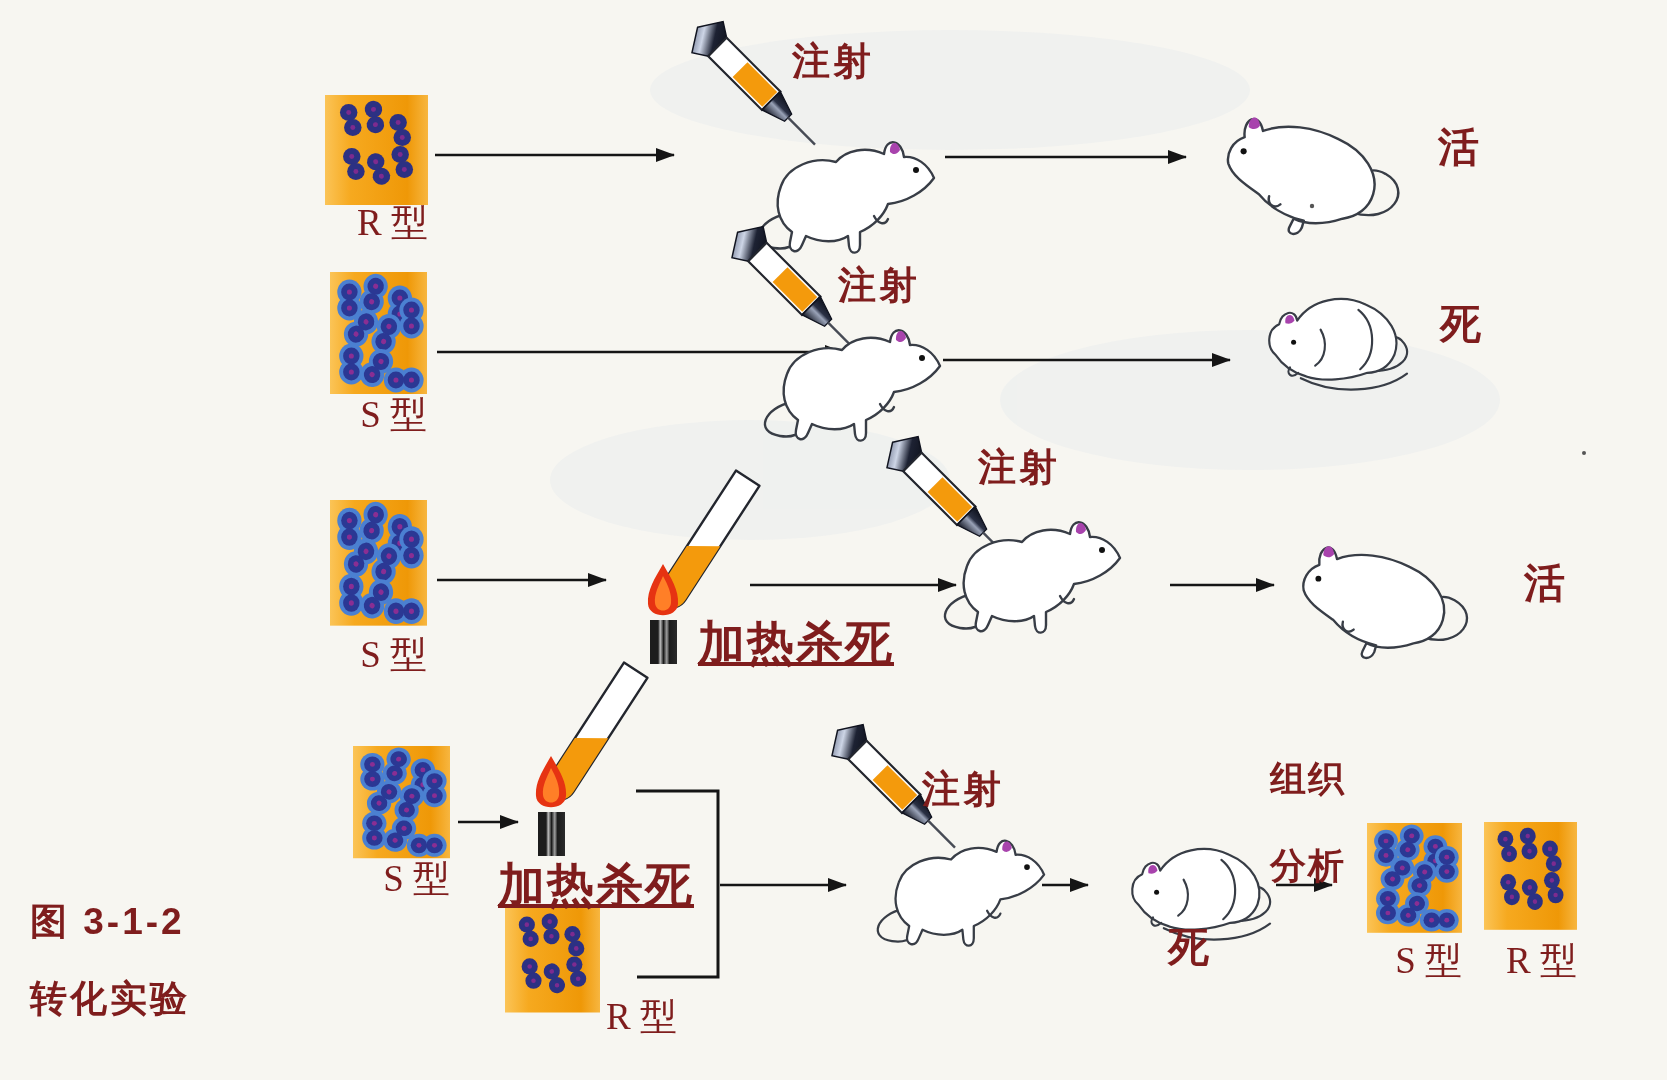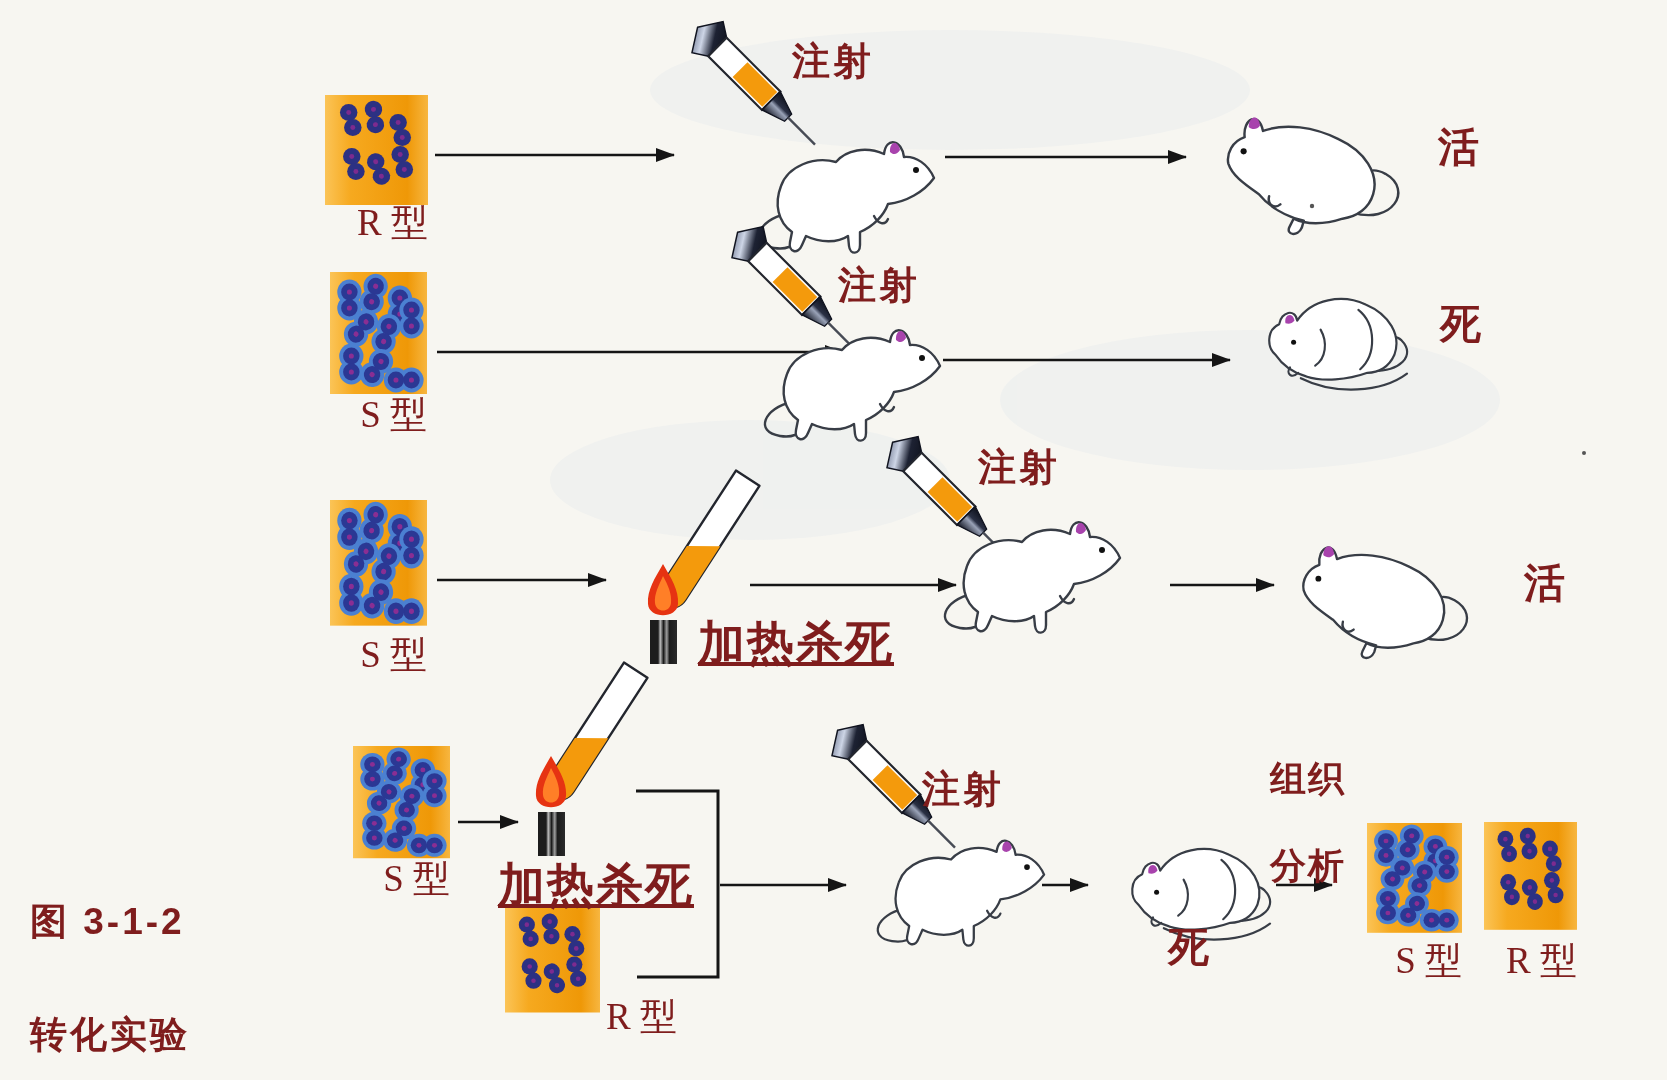--- a/index.html
+++ b/index.html
@@ -236,15 +236,15 @@
 <div class="lbl heat-lbl" style="left:498px;top:860px;">加热杀死</div>
 <div class="lbl type-lbl" style="left:606px;top:998px;">R 型</div>
 <div class="lbl act-lbl" style="left:922px;top:770px;">注射</div>
 <div class="lbl res-lbl" style="left:1168px;top:926px;">死</div>
 <div class="lbl ana-lbl" style="left:1270px;top:760px;width:76px;">组织</div>
 <div class="lbl ana-lbl" style="left:1270px;top:814px;width:76px;margin-top:33px;">分析</div>
 <div class="lbl type-lbl" style="left:1367px;top:942px;width:95px;">S 型</div>
 <div class="lbl type-lbl" style="left:1484px;top:942px;width:93px;">R 型</div>
 
 <div class="lbl cap-lbl" style="left:30px;top:876px;margin-top:27px;">图 3-1-2</div>
-<div class="lbl cap-lbl" style="left:30px;top:980px;margin-top:36px;">转化实验</div>
+<div class="lbl cap-lbl" style="left:30px;top:980px;">转化实验</div>
 
 </div>
 
 </body></html>

